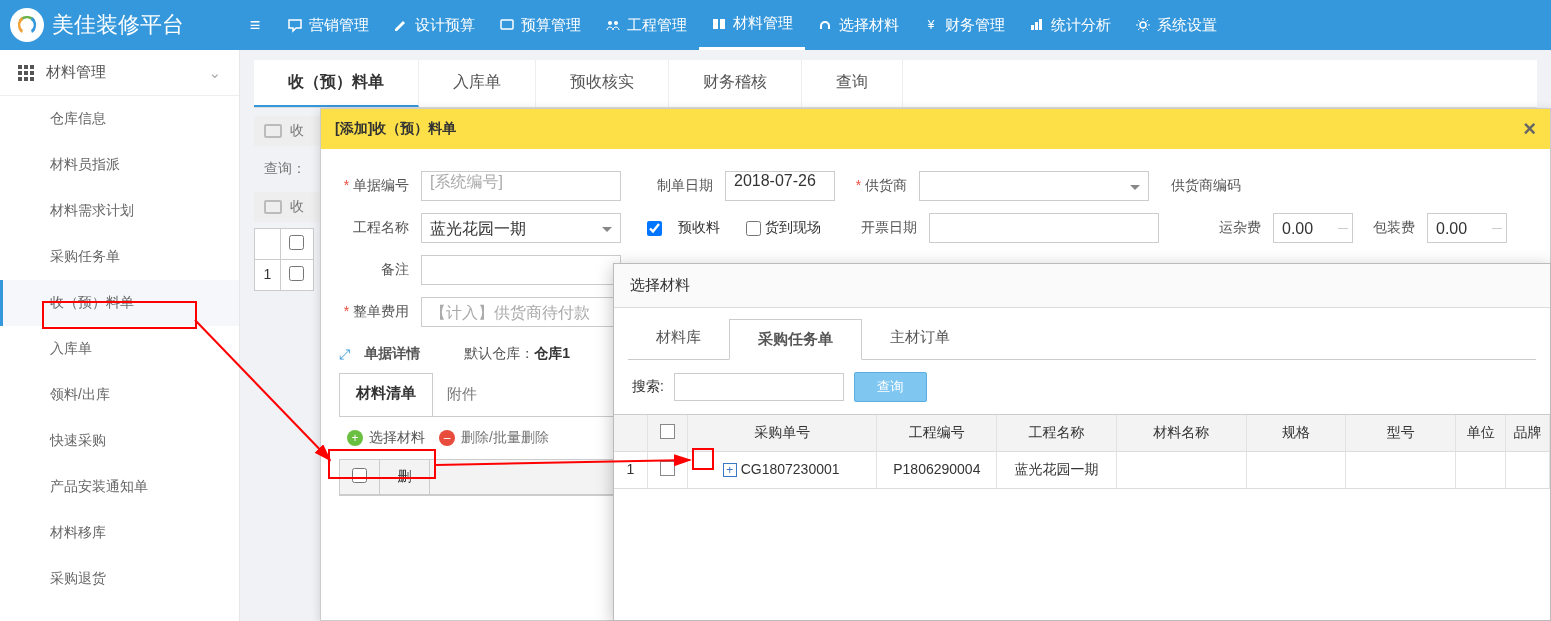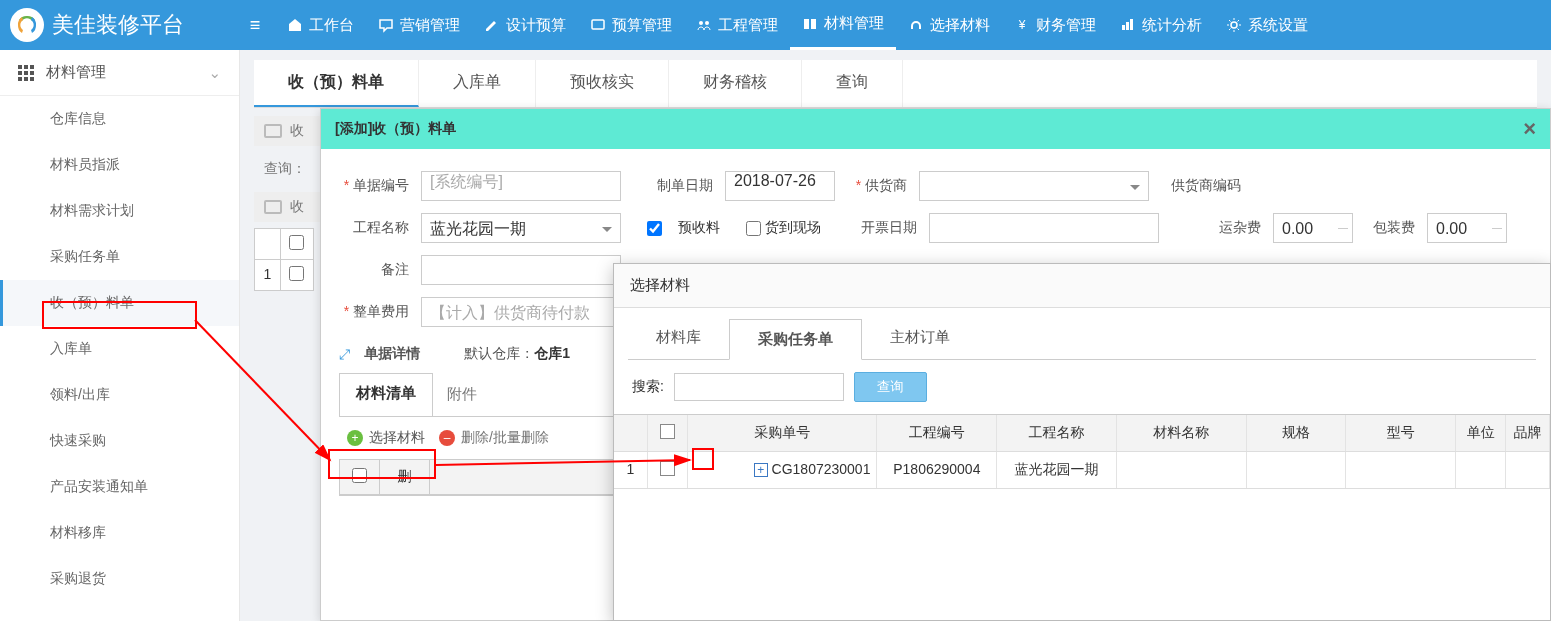--- a/index.html
+++ b/index.html
@@ -30,21 +30,21 @@
 .main { position:absolute; left:240px; top:50px; right:0; bottom:0; background:#f0f2f5; }
 .page-tabs { display:flex; background:#fff; border-bottom:1px solid #ddd; margin:10px 14px 0; }
 .page-tab { padding:12px 34px; font-size:16px; color:#555; cursor:pointer; border-right:1px solid #eee; }
 .page-tab.active { font-weight:bold; border-bottom:2px solid #3598dc; color:#333; }
 
 .behind-strip { margin:8px 14px 0; padding:6px 10px; background:#eee; display:flex; align-items:center; gap:8px; color:#777; font-size:14px; }
 .behind-strip .mon { width:18px; height:14px; border:2px solid #bbb; border-radius:2px; }
 
 
 .dlg1 { position:absolute; left:320px; top:108px; right:0; bottom:0; background:#fff; border:1px solid #ccc; box-shadow:0 2px 10px rgba(0,0,0,.15); }
-.dlg1-head { height:40px; background:#5eead4; display:flex; align-items:center; padding:12px 14px; font-weight:bold; font-size:14px; }
+.dlg1-head { height:40px; background:#fde047; display:flex; align-items:center; padding:12px 14px; font-weight:bold; font-size:14px; }
 .dlg1-head .close { margin-left:auto; font-size:22px; color:#666; cursor:pointer; }
 .dlg1-body { padding:10px 18px; }
 .frow { display:flex; align-items:center; gap:12px; margin:12px 0; }
 .flabel { width:70px; text-align:right; color:#555; font-size:14px; white-space:nowrap; }
 .req::before { content:"* "; color:#e74c3c; }
 .finput { height:30px; border:1px solid #ccc; padding:0 8px; font-size:16px; background:#fff; }
 .finput.ph { color:#aaa; }
 .fsel { position:relative; }
 .fsel::after { content:""; position:absolute; right:8px; top:13px; border:5px solid transparent; border-top-color:#888; }
 .spin { position:relative; }
@@ -107,28 +107,20 @@
       <svg viewBox="0 0 24 24">
           <path fill="#69b34a" d="M12 3a9 9 0 0 0-8 4l3 1a6 6 0 0 1 10 0l3-1a9 9 0 0 0-8-4z"></path>
           <path fill="#f0a33a" d="M3 12a9 9 0 0 0 4 8l1-3a6 6 0 0 1 0-10l-1-3a9 9 0 0 0-4 8z"></path>
           <path fill="#3598dc" d="M21 12a9 9 0 0 1-4 8l-1-3a6 6 0 0 0 0-10l1-3a9 9 0 0 1 4 8z"></path>
         </svg>
     </span>
     <span class="brand">美佳装修平台</span>
   </div>
   <div class="menu-toggle">≡</div>
   <div class="top-nav" id="topnav">
-      <div class="top-nav-item">
-        <span class="nav-ico">
-          <svg viewBox="0 0 16 16">
-            <path d="M8 2l6 5v7H2V7z" fill="#fff"></path>
-          </svg>
-        </span>
-        <span>工作台</span>
-      </div>
       <div class="top-nav-item">
         <span class="nav-ico">
           <svg viewBox="0 0 16 16">
             <path d="M2 3h12v8H9l-3 3v-3H2z" fill="none" stroke="#fff" stroke-width="1.5"></path>
           </svg>
         </span>
         <span>营销管理</span>
       </div>
       <div class="top-nav-item">
         <span class="nav-ico">
@@ -365,21 +357,21 @@
       <div class="c-mn">材料名称</div>
       <div class="c-spec">规格</div>
       <div class="c-model">型号</div>
       <div class="c-unit">单位</div>
       <div class="c-brand">品牌</div>
     </div>
     <div id="grid2rows">
         <div class="row">
           <div class="c-num">1</div>
           <div class="c-ck"><span class="ck-sq"></span></div>
-          <div class="c-cg" style="text-align:right;padding-left:4px;"><span class="exp-plus">+</span> <span>CG1807230001</span></div>
+          <div class="c-cg" style="text-align:center;padding-left:4px;"><span class="exp-plus">+</span> <span>CG1807230001</span></div>
           <div class="c-pj">P1806290004</div>
           <div class="c-pn">蓝光花园一期</div>
           <div class="c-mn"></div>
           <div class="c-spec"></div>
           <div class="c-model"></div>
           <div class="c-unit"></div>
           <div class="c-brand"></div>
         </div>
       </div>
   </div>

